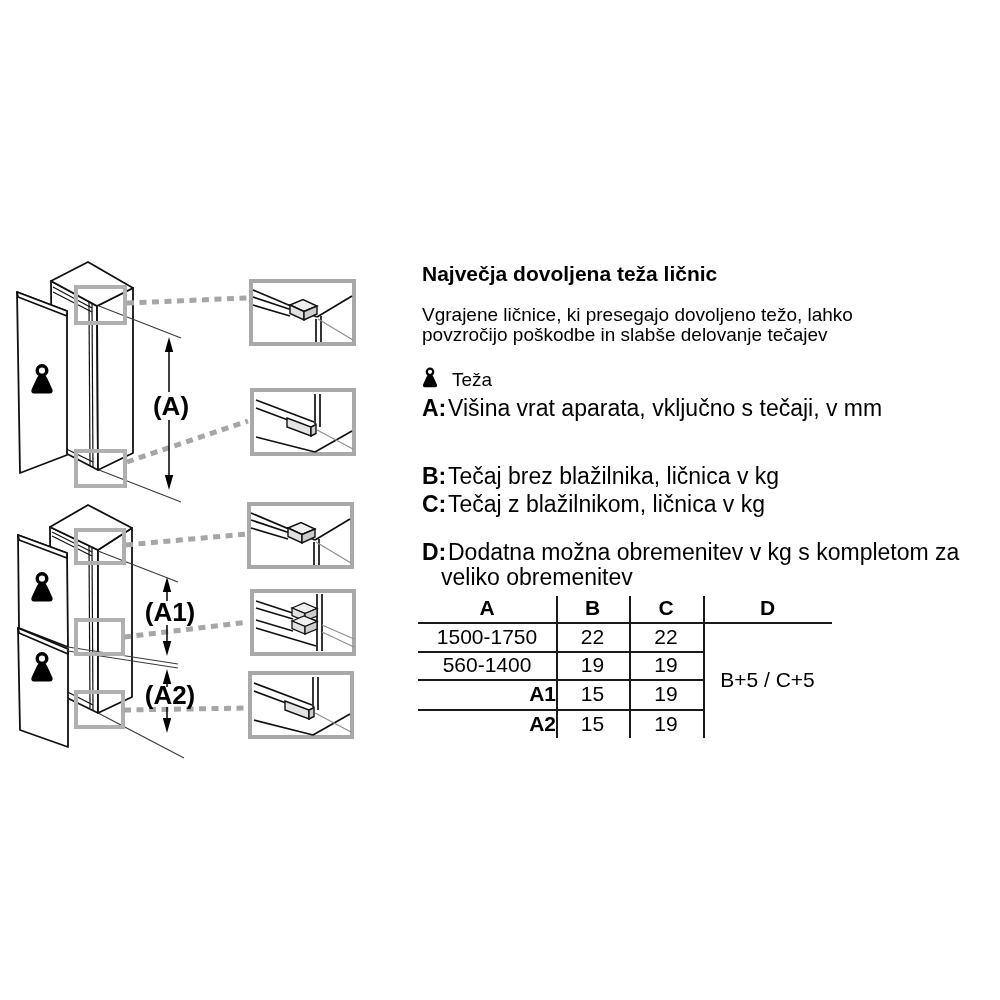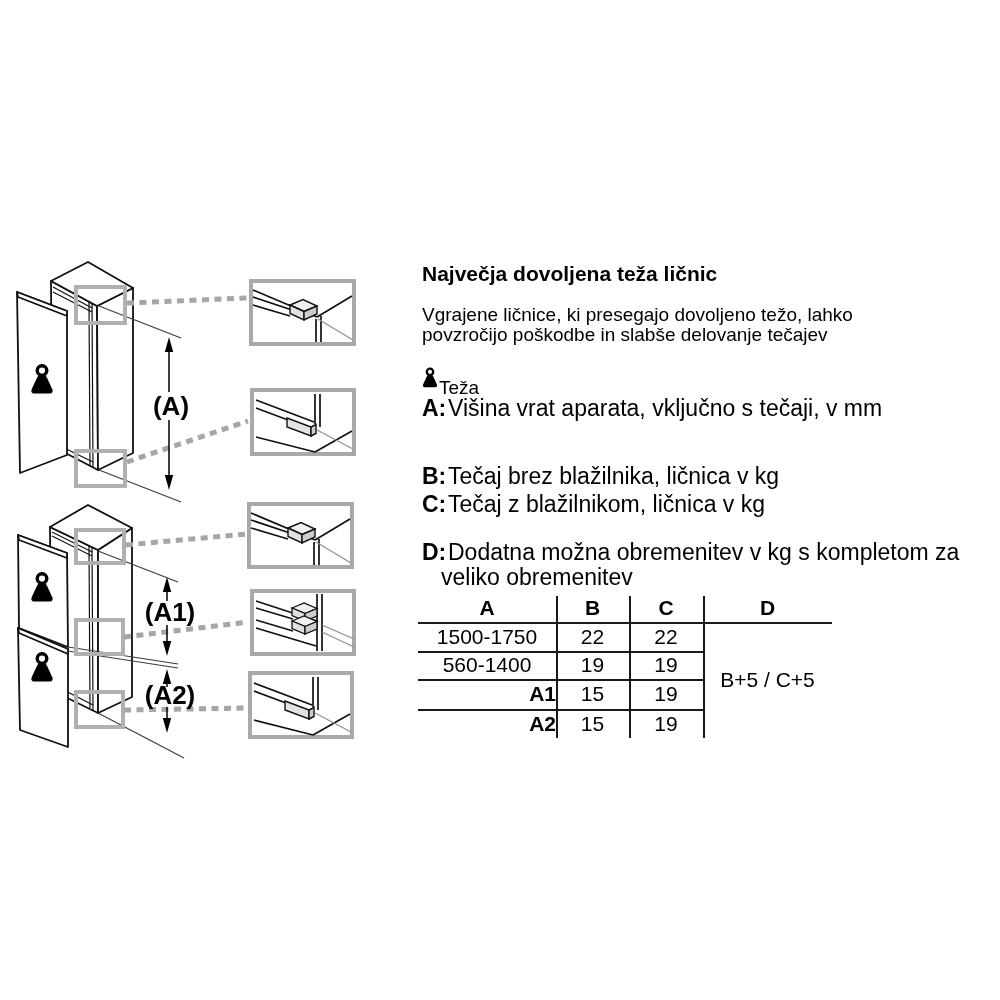--- a/index.html
+++ b/index.html
@@ -4,21 +4,21 @@
 <style>
   html,body{margin:0;padding:0;background:#fff;}
   .page{position:relative;width:1000px;height:1000px;background:#ffffff;overflow:hidden;
         font-family:"Liberation Sans", sans-serif;color:#000;}
   .abs{position:absolute;}
   .title{left:422px;top:250px;font-size:21px;font-weight:bold;white-space:nowrap;margin-top:12px;}
   .intro{left:422px;top:305px;font-size:19px;line-height:20px;white-space:nowrap;}
   .legend-row{font-size:23px;white-space:nowrap;}
   .legend-row b{display:inline-block;min-width:26px;}
   .weight-row{left:422px;top:367px;height:26px;}
-  .weight-row .wlabel{position:absolute;left:17px;top:2px;font-size:19px;margin-top:8px;}
+  .weight-row .wlabel{position:absolute;left:30px;top:2px;font-size:19px;}
   .d2{position:absolute;left:19px;top:25px;}
   .tbl{left:418px;top:594px;width:414px;height:146px;font-size:21px;}
   .cell{position:absolute;text-align:center;}
   .th{font-weight:bold;}
   .b{font-weight:bold;text-align:right;}
   .hline,.vline{position:absolute;background:#1a1a1a;}
   .hline{height:1.7px;}
   .vline{width:1.7px;}
   .dcell{position:absolute;left:285px;top:28px;width:129px;height:116px;
          display:flex;align-items:center;justify-content:center;white-space:nowrap;}

